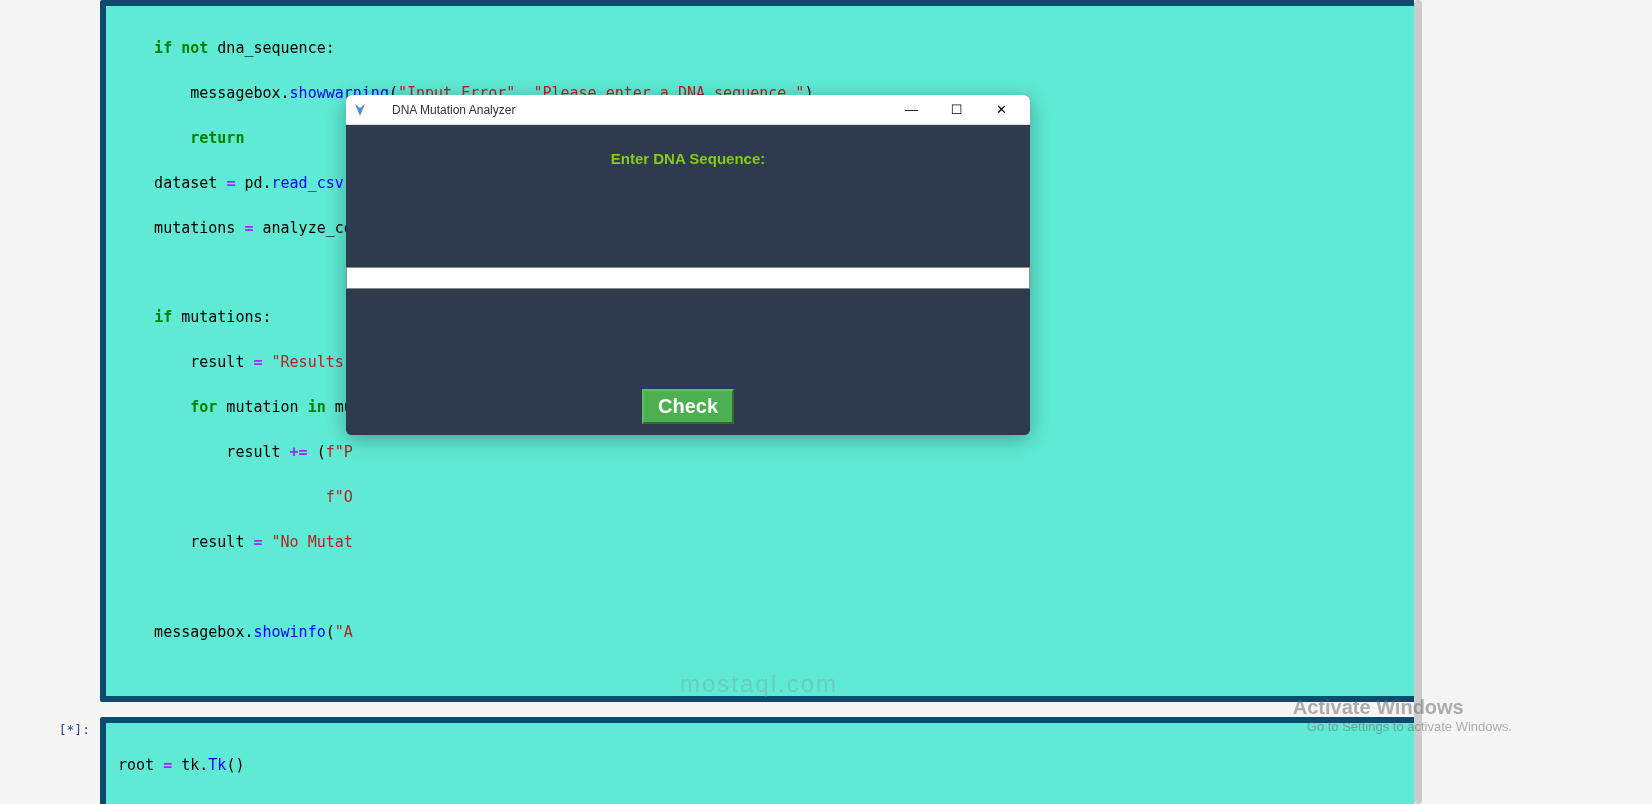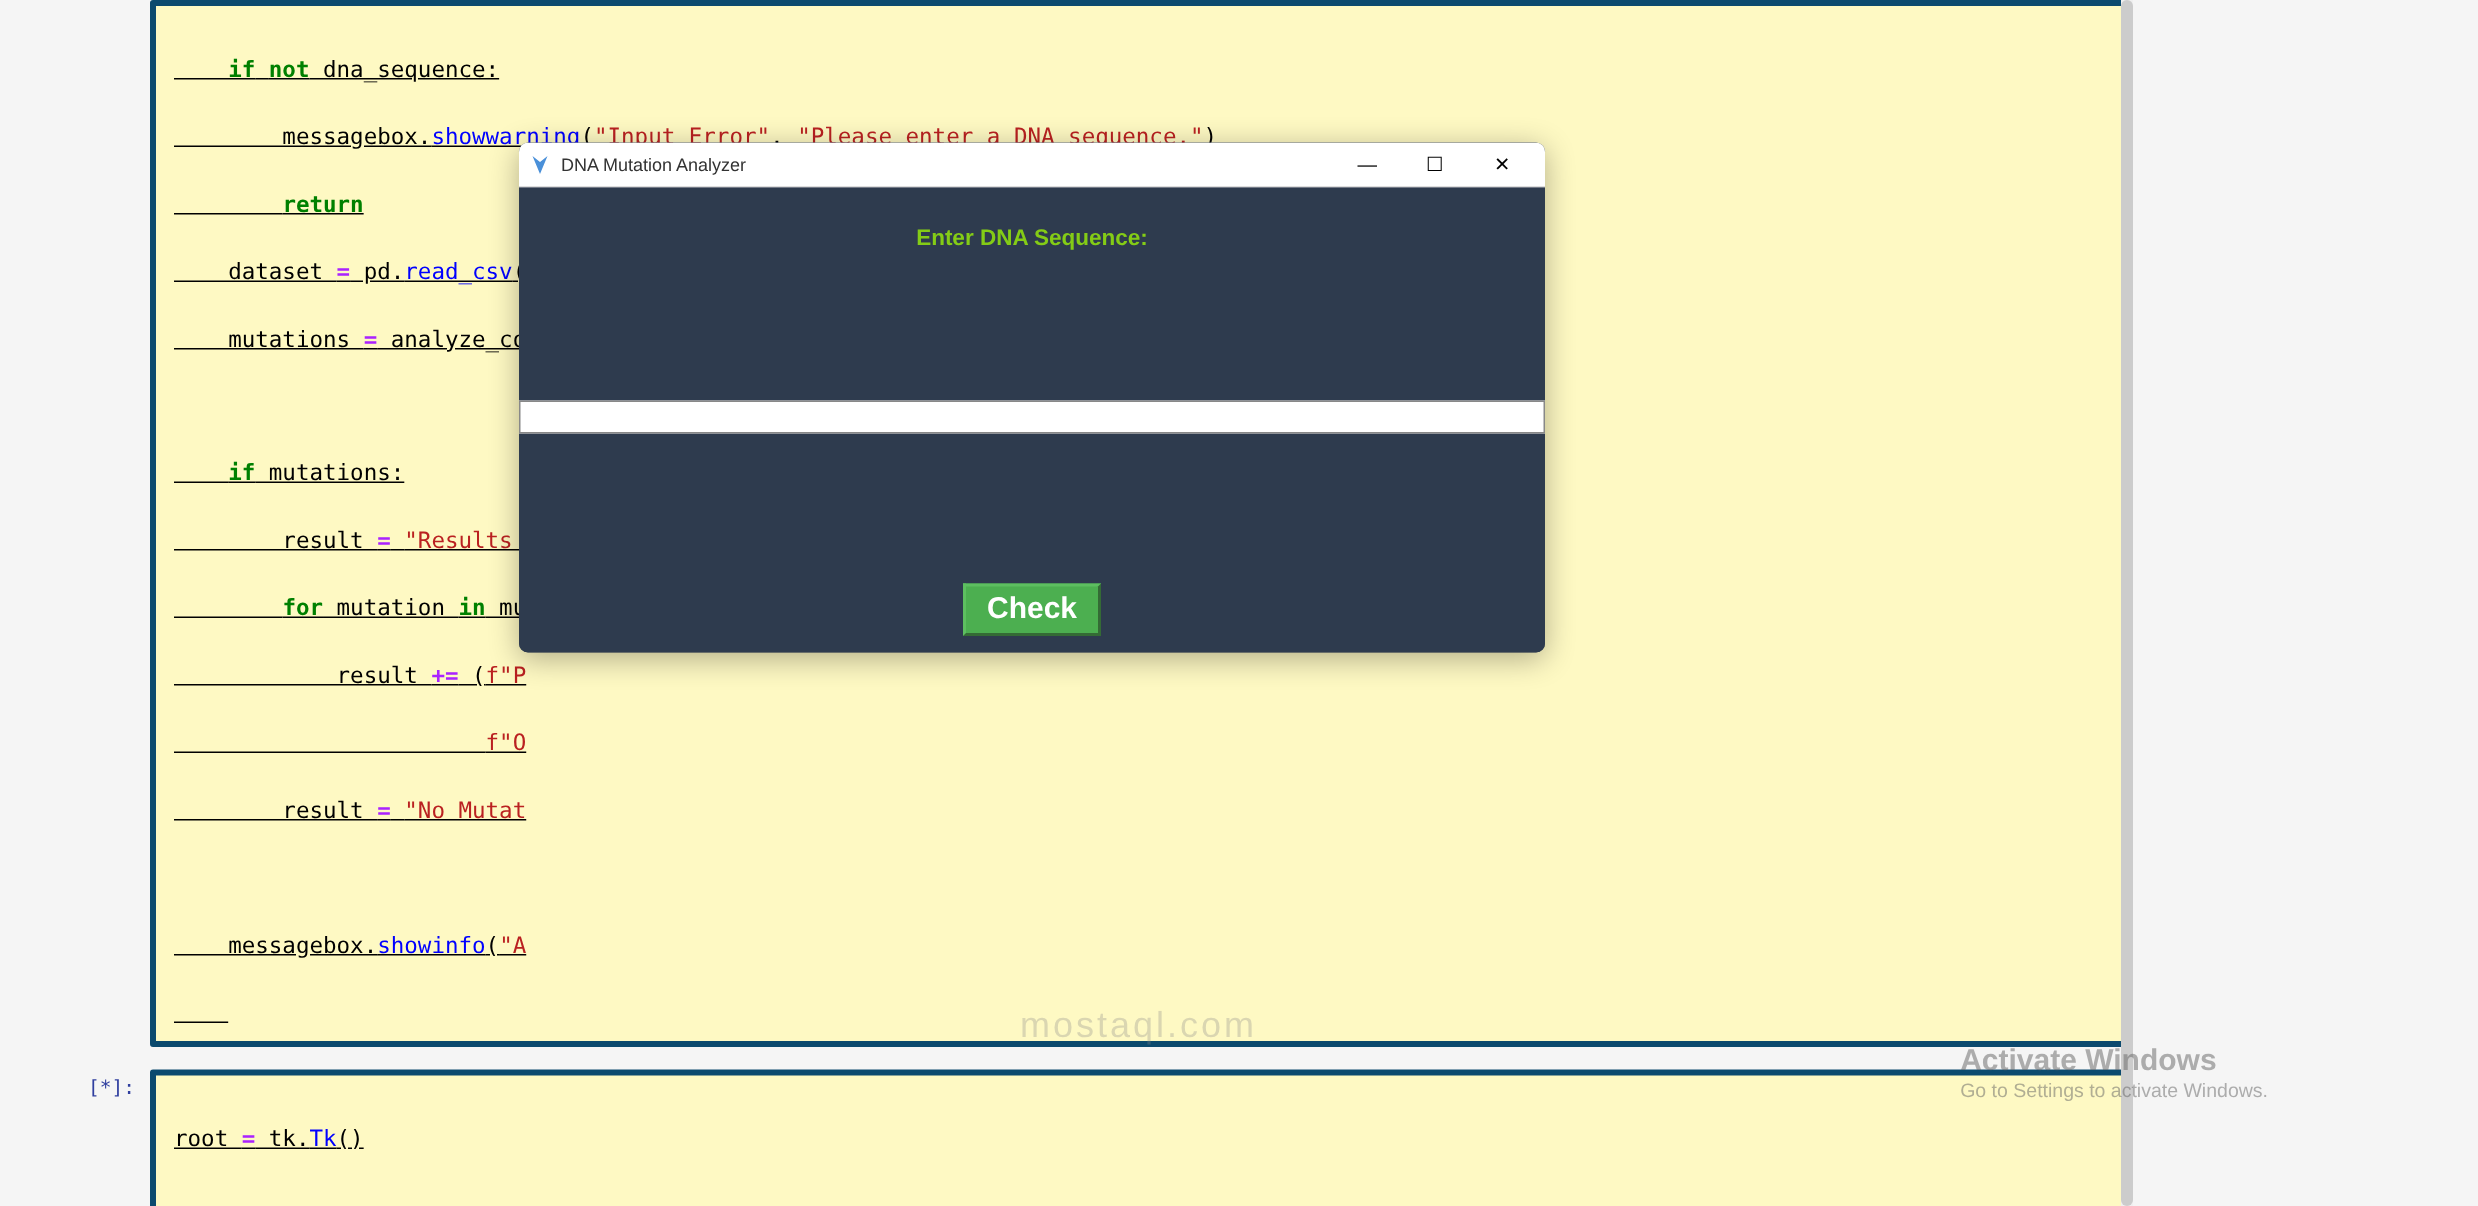--- a/index.html
+++ b/index.html
@@ -28,31 +28,30 @@
       width: 50px;
       color: #303F9F;
       font-size: 13px;
       text-align: right;
       padding-right: 10px;
       padding-top: 5px;
       font-family: monospace;
     }
     .cell-content {
       flex: 1;
-      background: #fef9c3;
-      border: 4px solid #0c4a6e;
+      background: #5eead4;
+      border: 6px solid #0c4a6e;
       border-radius: 2px;
       padding: 8px 12px;
       font-family: 'Consolas', 'Monaco', monospace;
       font-size: 15px;
       line-height: 1.5;
       white-space: pre;
       overflow: hidden;
       max-width: 1320px;
-      text-decoration: underline;
     }
     .code-line {
       min-height: 22px;
     }
     
     .kw { color: #008000; font-weight: bold; }
     .str { color: #ba2121; }
     .fn { color: #0000ff; }
     .op { color: #aa22ff; font-weight: bold; }
     
@@ -69,20 +68,21 @@
       overflow: hidden;
       z-index: 100;
     }
     .titlebar {
       height: 30px;
       background: #ffffff;
       display: flex;
       align-items: center;
       padding: 0 6px;
       border-bottom: 1px solid #ddd;
+      gap: 18px;
     }
     .titlebar-icon {
       width: 16px;
       height: 16px;
       margin-right: 6px;
     }
     .titlebar-title {
       font-family: 'Segoe UI', sans-serif;
       font-size: 12px;
       color: #333;
@@ -166,20 +166,21 @@
       z-index: 50;
       pointer-events: none;
       text-align: left;
     }
     .watermark-windows .line1 {
       font-size: 20px;
       font-weight: bold;
     }
     .watermark-windows .line2 {
       font-size: 13px;
+      margin-left: 14px;
     }
     .scrollbar {
       position: absolute;
       right: 230px;
       top: 0;
       width: 8px;
       height: 100%;
       background: #f0f0f0;
     }
     .scrollbar-thumb {

